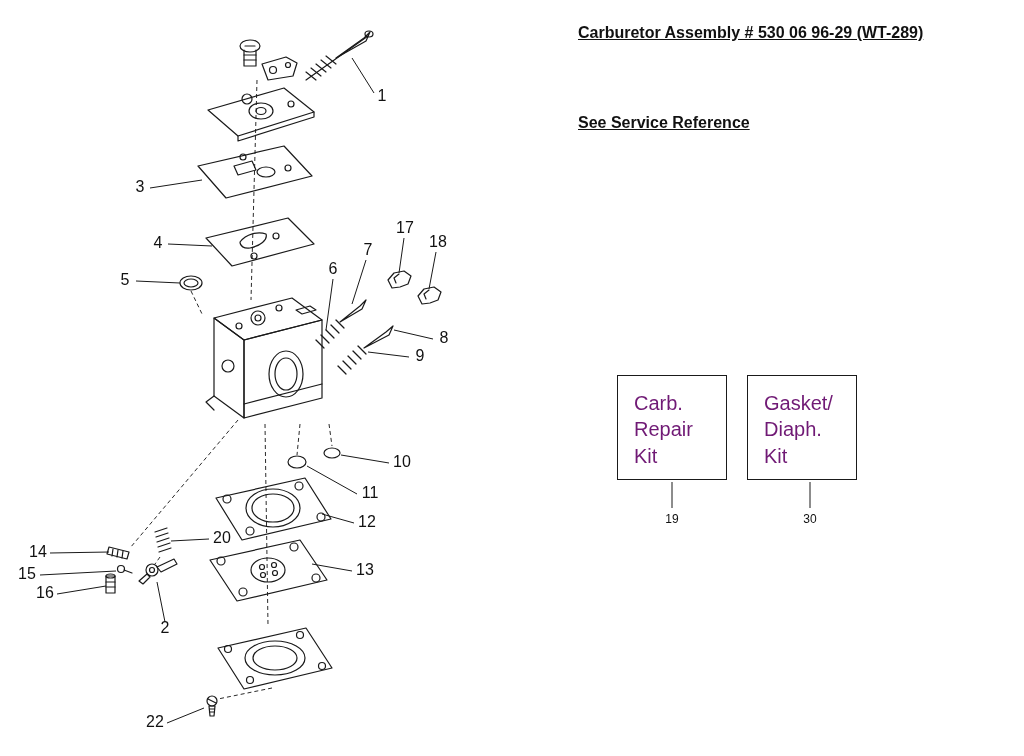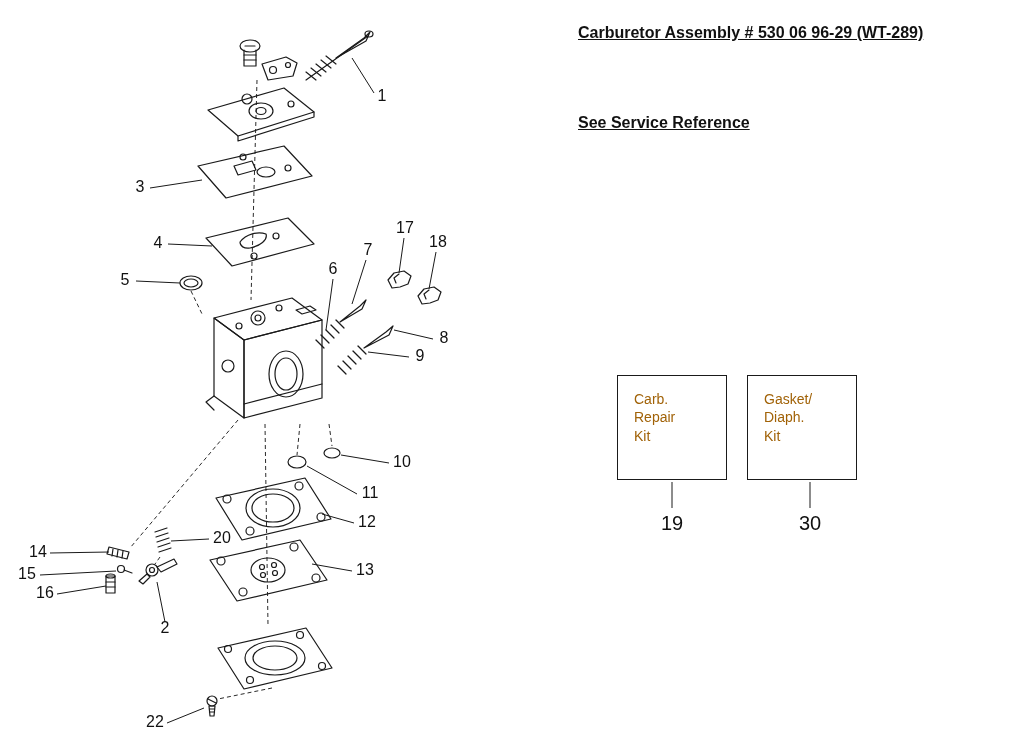--- a/index.html
+++ b/index.html
@@ -58,30 +58,30 @@
   .kit-box {
     position: absolute;
     width: 108px;
     height: 103px;
     border: 1.6px solid #1a1a1a;
     background: #ffffff;
     box-sizing: content-box;
   }
   .kit-label {
     padding: 14px 0 0 16px;
-    font-size: 14px;
+    font-size: 20px;
     line-height: 1.32;
-    color: #a16207;
+    color: #701a75;
     white-space: pre-line;
   }
   .kit-number {
     position: absolute;
     width: 40px;
     text-align: center;
-    font-size: 20px;
+    font-size: 12px;
     color: #111111;
   }
 </style>
 </head>
 <body>
 
 <div id="canvas">
 
   <svg id="diagram" width="1024" height="756" viewBox="0 0 1024 756">
 

